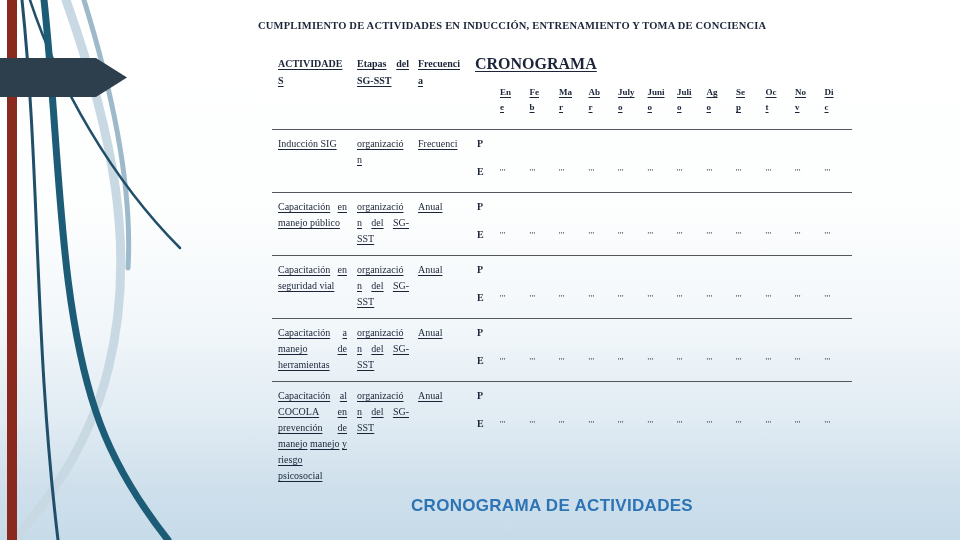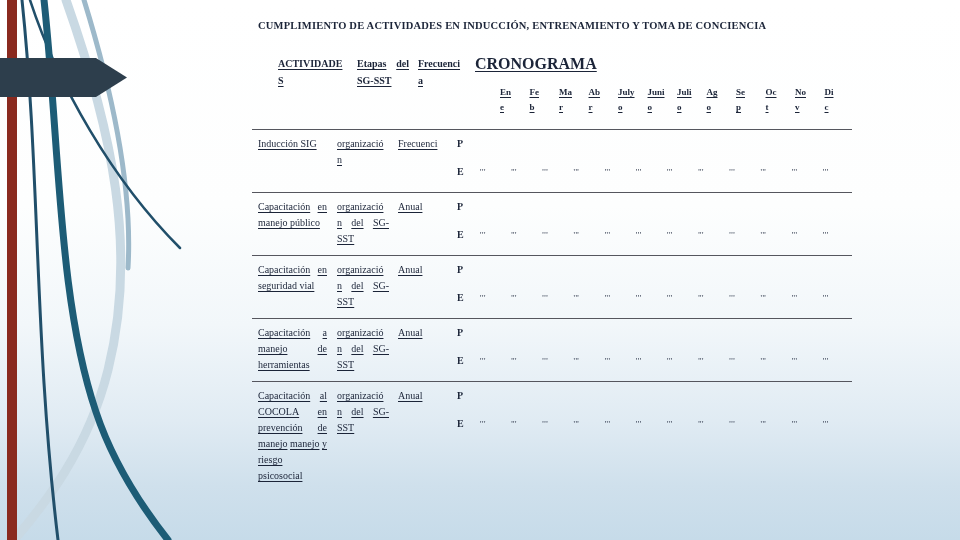--- a/index.html
+++ b/index.html
@@ -28,21 +28,21 @@
 
   
   .table-wrap { position:absolute; left:252px; top:18px; width:600px; z-index:5;
                 color:#1b2438; }
   .t-title { font-weight:bold; font-size:10.5px; line-height:15px;
              padding-left:6px; letter-spacing:0.2px; margin-bottom:16px;
              white-space:nowrap; }
 
   .thead, .trow { display:grid; grid-template-columns:85px 61px 57px 1fr; }
   .thead { padding-bottom:14px;margin-left:20px; }
-  .trow  { border-top:1px solid #55565e; min-height:61px; }
+  .trow  { border-top:1px solid #55565e; min-height:61px;margin-left:20px; }
 
   .tcell { font-size:10px; line-height:16px; padding-top:6px; padding-bottom:8px; }
   .act { padding-left:6px; padding-right:10px; }
   .eta { padding-right:9px; }
   .fre { padding-right:8px; }
 
   .line { height:16px; white-space:nowrap; overflow:visible; }
   .line.just { display:flex; justify-content:space-between; }
   .u { text-decoration:underline; text-underline-offset:2px; text-decoration-thickness:from-font; }
 
@@ -433,13 +433,14 @@
               <div class="mark">'''</div>
               <div class="mark">'''</div>
               <div class="mark">'''</div>
               <div class="mark">'''</div>
             </div>
           </div>
         </div>
       </div>
   </div>
 
+  <div class="caption">CRONOGRAMA DE ACTIVIDADES</div>
 </div>
 
 </body></html>

